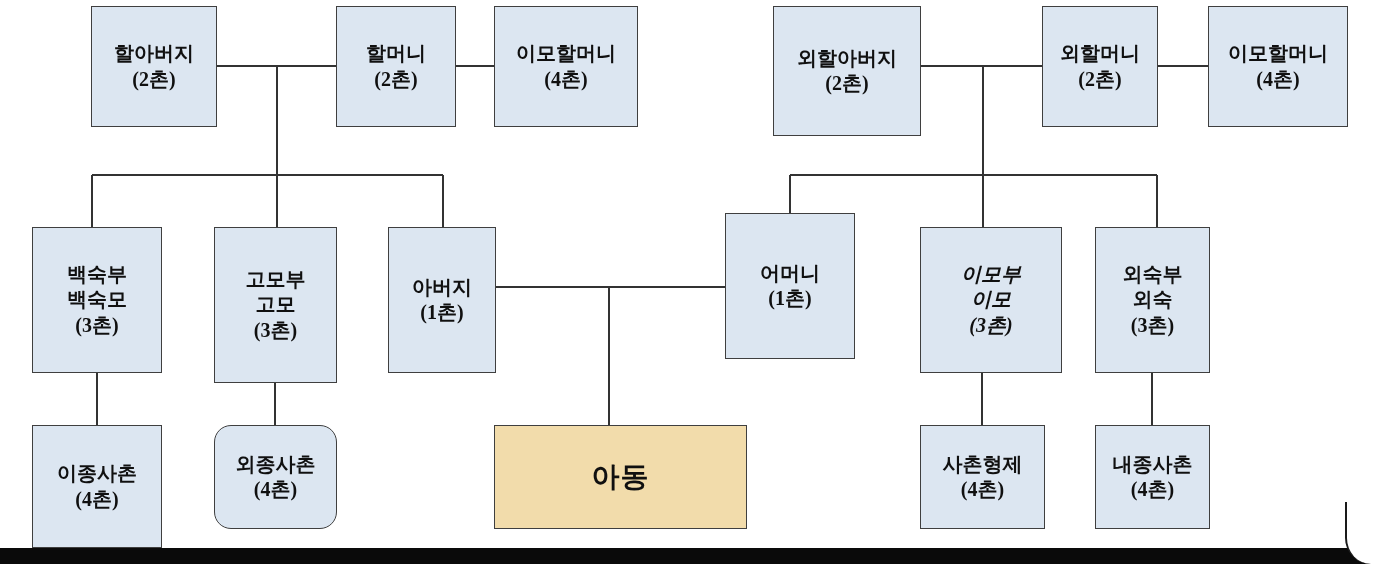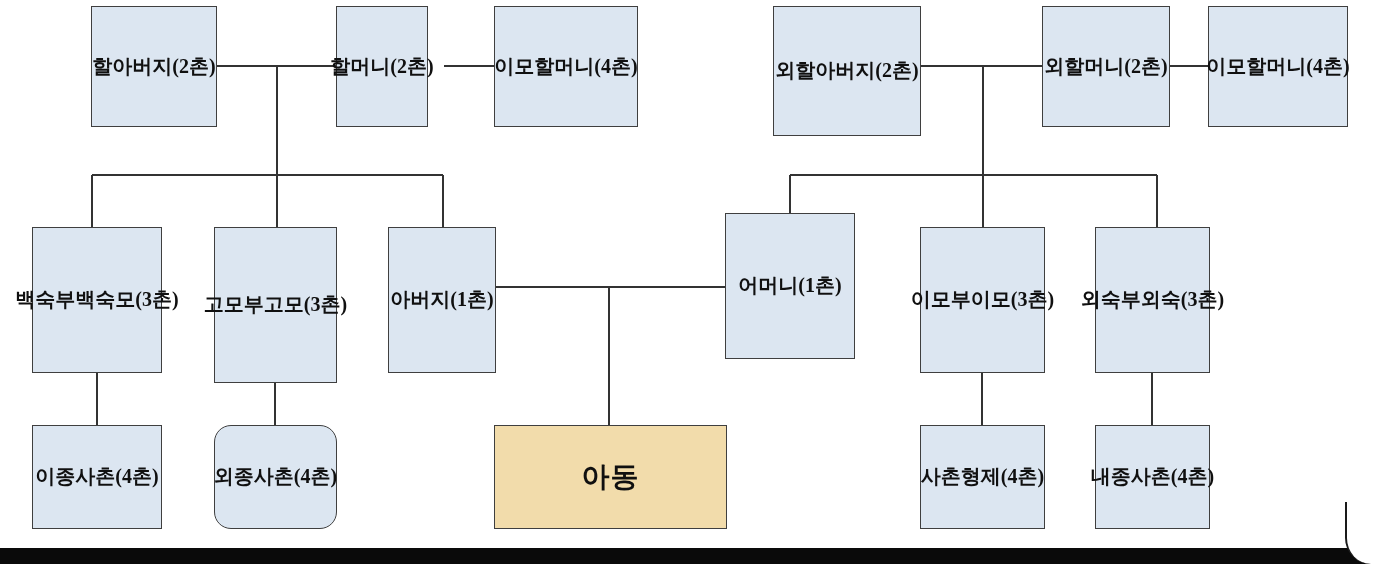--- a/index.html
+++ b/index.html
@@ -24,21 +24,21 @@
     top: 0;
     width: 1393px;
     height: 564px;
     pointer-events: none;
   }
   .node {
     position: absolute;
     box-sizing: border-box;
     border: 1.6px solid #3f3f3f;
     display: flex;
-    flex-direction: row;
+    flex-direction: column;
     align-items: center;
     justify-content: center;
     text-align: center;
     line-height: 1.26;
     color: #101010;
     z-index: 3;
     font-family: "Liberation Serif", "DejaVu Serif", serif;
   }
   .node .line {
     display: block;
@@ -106,33 +106,33 @@
         <path d="M 982 373 L 982 425"></path>
         <path d="M 1152 373 L 1152 425"></path>
       </g>
   </svg>
 
   <div id="node-layer">
       <div class="node kin" style="left: 91px; top: 6px; width: 126px; height: 121px;">
         <span class="line">할아버지</span>
         <span class="line">(2촌)</span>
       </div>
-      <div class="node kin" style="left: 336px; top: 6px; width: 92px; height: 121px;">
+      <div class="node kin" style="left: 336px; top: 6px; width: 120px; height: 121px;">
         <span class="line">할머니</span>
         <span class="line">(2촌)</span>
       </div>
       <div class="node kin" style="left: 494px; top: 6px; width: 144px; height: 121px;">
         <span class="line">이모할머니</span>
         <span class="line">(4촌)</span>
       </div>
       <div class="node kin" style="left: 773px; top: 6px; width: 148px; height: 130px;">
         <span class="line">외할아버지</span>
         <span class="line">(2촌)</span>
       </div>
-      <div class="node kin" style="left: 1042px; top: 6px; width: 128px; height: 121px;">
+      <div class="node kin" style="left: 1042px; top: 6px; width: 116px; height: 121px;">
         <span class="line">외할머니</span>
         <span class="line">(2촌)</span>
       </div>
       <div class="node kin" style="left: 1208px; top: 6px; width: 140px; height: 121px;">
         <span class="line">이모할머니</span>
         <span class="line">(4촌)</span>
       </div>
       <div class="node kin" style="left: 32px; top: 227px; width: 130px; height: 146px;">
         <span class="line">백숙부</span>
         <span class="line">백숙모</span>
@@ -144,39 +144,39 @@
         <span class="line">(3촌)</span>
       </div>
       <div class="node kin" style="left: 388px; top: 227px; width: 108px; height: 146px;">
         <span class="line">아버지</span>
         <span class="line">(1촌)</span>
       </div>
       <div class="node kin" style="left: 725px; top: 213px; width: 130px; height: 146px;">
         <span class="line">어머니</span>
         <span class="line">(1촌)</span>
       </div>
-      <div class="node kin" style="left: 920px; top: 227px; width: 125px; height: 146px;">
+      <div class="node kin" style="left: 920px; top: 227px; width: 142px; height: 146px; font-style: italic;">
         <span class="line">이모부</span>
         <span class="line">이모</span>
         <span class="line">(3촌)</span>
       </div>
       <div class="node kin" style="left: 1095px; top: 227px; width: 115px; height: 146px;">
         <span class="line">외숙부</span>
         <span class="line">외숙</span>
         <span class="line">(3촌)</span>
       </div>
-      <div class="node kin" style="left: 32px; top: 425px; width: 130px; height: 104px;">
+      <div class="node kin" style="left: 32px; top: 425px; width: 130px; height: 123px;">
         <span class="line">이종사촌</span>
         <span class="line">(4촌)</span>
       </div>
       <div class="node kin" style="left: 214px; top: 425px; width: 123px; height: 104px; border-radius: 17px;">
         <span class="line">외종사촌</span>
         <span class="line">(4촌)</span>
       </div>
-      <div class="node focus" style="left: 494px; top: 425px; width: 233px; height: 104px;">
+      <div class="node focus" style="left: 494px; top: 425px; width: 253px; height: 104px;">
         <span class="line">아동</span>
       </div>
       <div class="node kin" style="left: 920px; top: 425px; width: 125px; height: 104px; text-align: right;">
         <span class="line">사촌형제</span>
         <span class="line">(4촌)</span>
       </div>
       <div class="node kin" style="left: 1095px; top: 425px; width: 115px; height: 104px;">
         <span class="line">내종사촌</span>
         <span class="line">(4촌)</span>
       </div>

